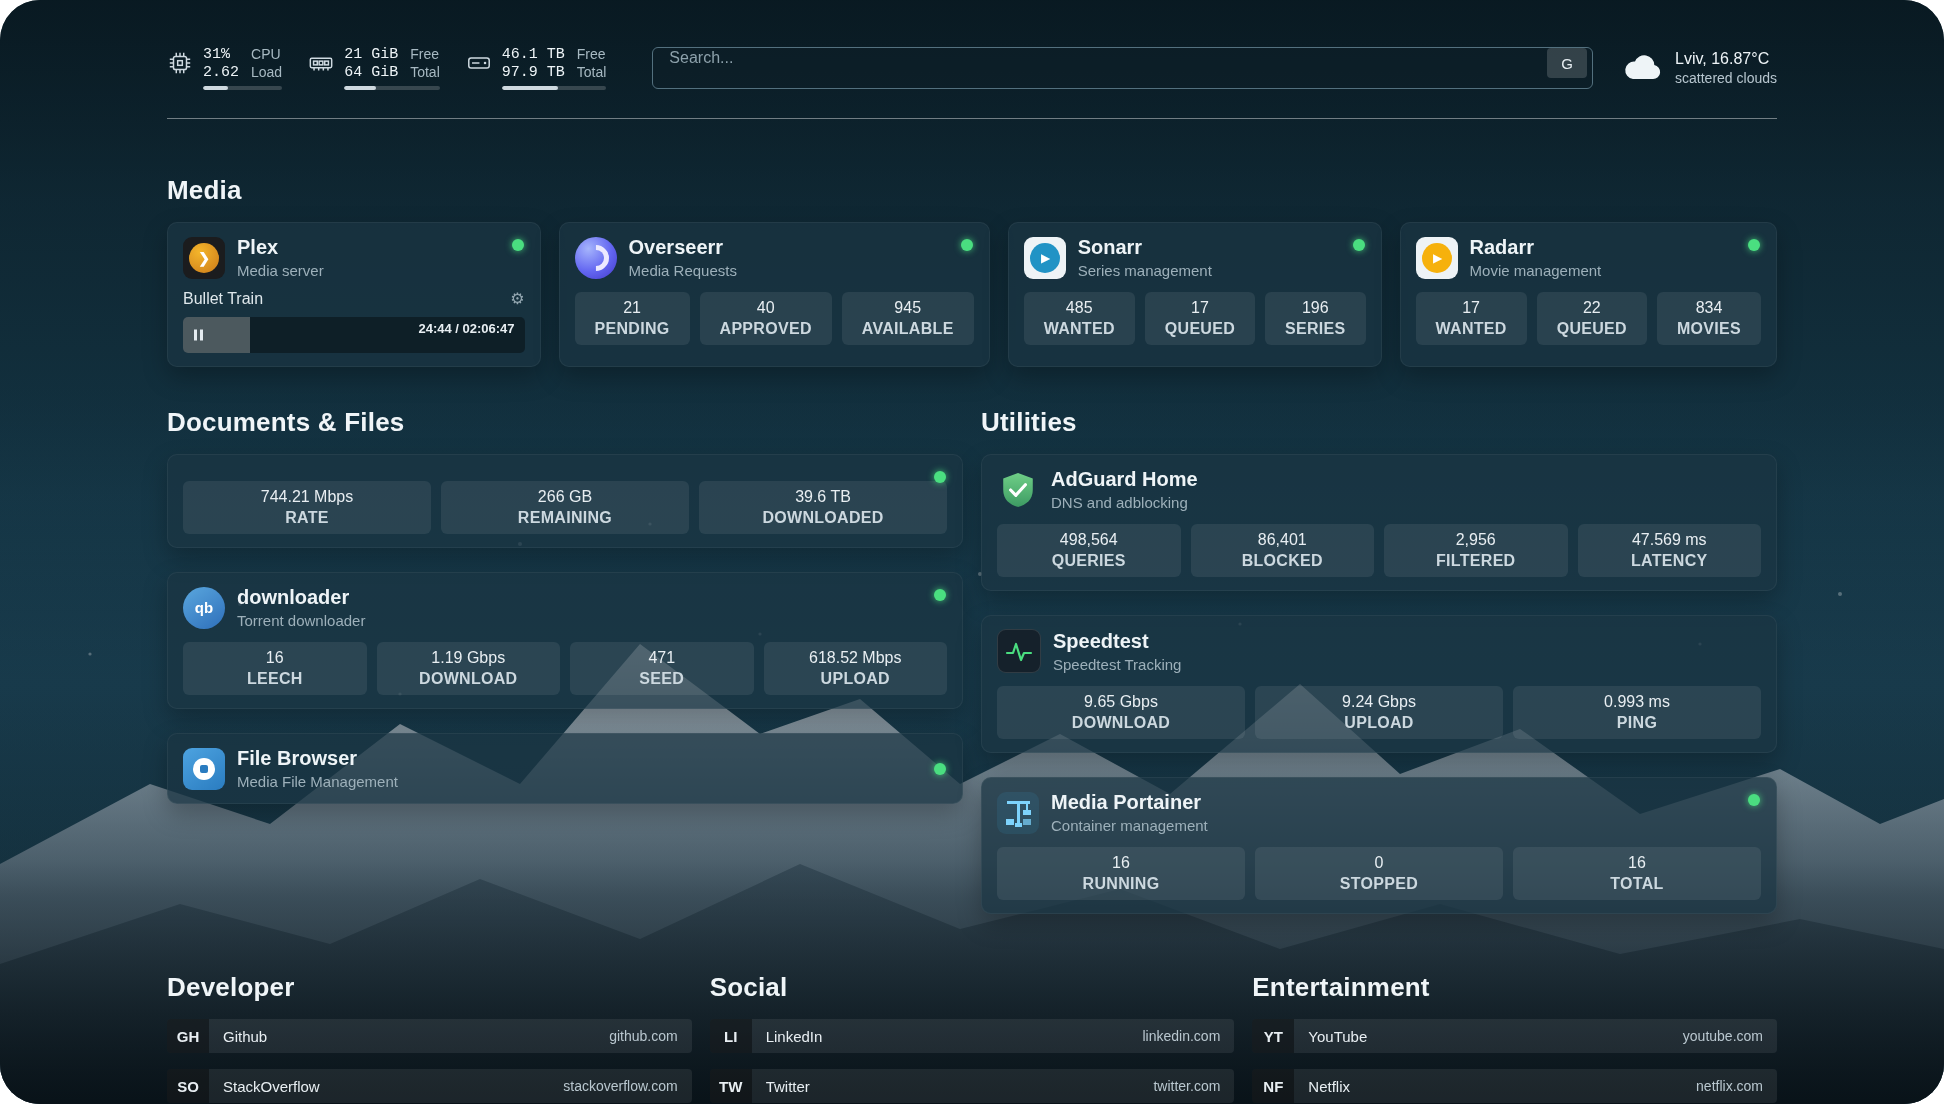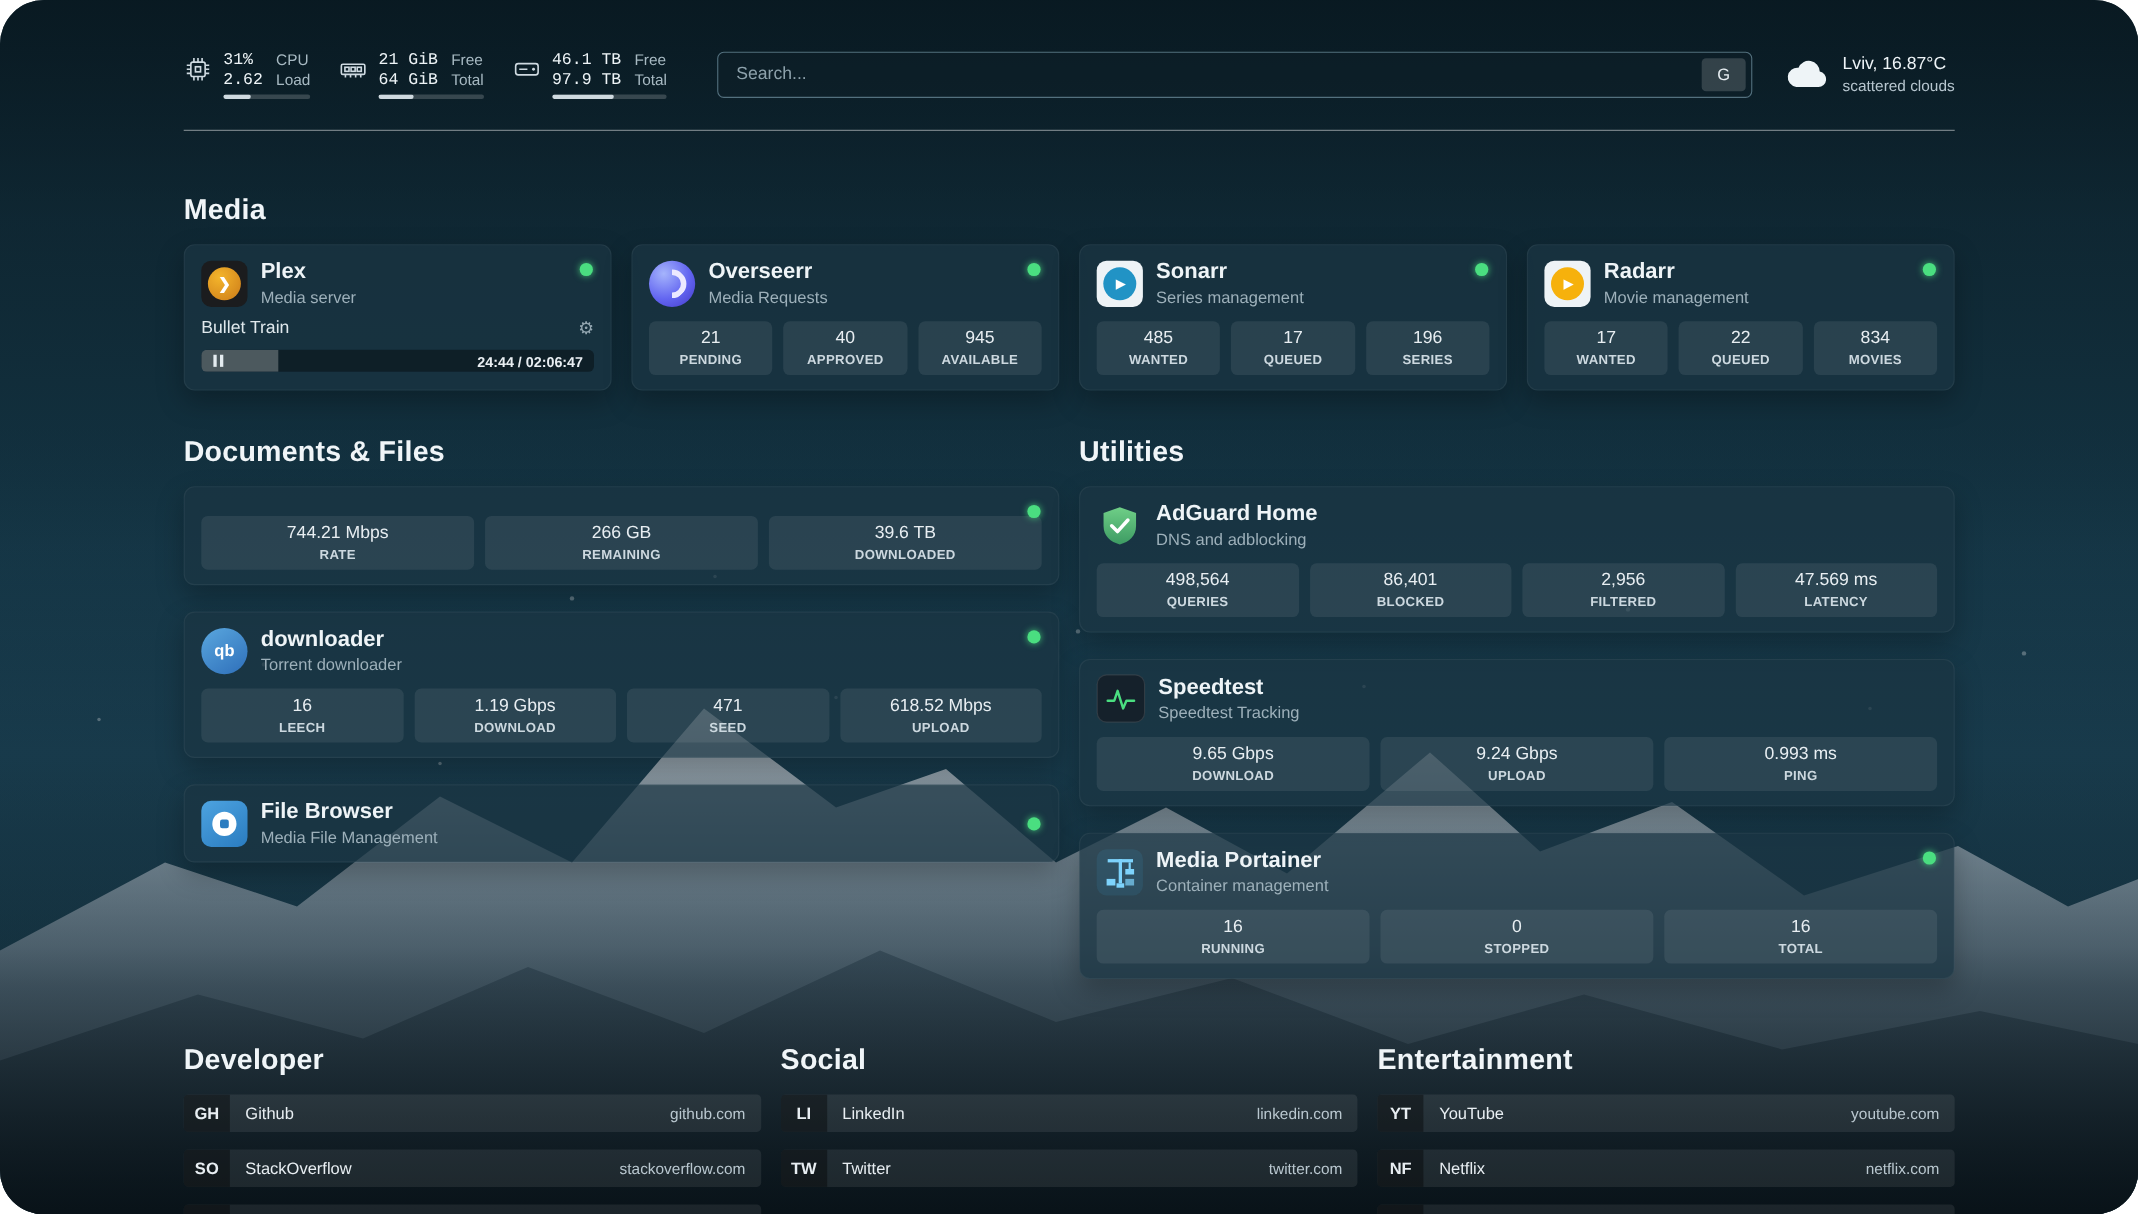--- a/index.html
+++ b/index.html
@@ -13,21 +13,21 @@
   
   .topbar{display:flex;align-items:center;height:64px;}
   .monitor{display:flex;align-items:flex-start;margin-right:26px;}
   .monitor .micon{width:26px;height:26px;margin:4px 10px 0 0;flex:none;}
   .mbody{display:flex;flex-direction:column;}
   .mgrid{display:grid;grid-template-columns:auto auto;column-gap:12px;row-gap:1px;}
   .mval{font-size:15px;color:#eef4f7;font-family:Liberation Mono, monospace;}
   .mlab{font-size:14px;color:#a7b9c2;}
   .mbar{margin-top:5px;height:4px;border-radius:2px;background:rgba(255,255,255,.18);overflow:hidden;}
   .mfill{height:100%;border-radius:2px;background:#cfd9df;}
-  .searchbox{flex:1;display:flex;align-items:center;height:40px;margin:0 28px 0 20px;
+  .searchbox{flex:1;display:flex;align-items:flex-start;height:40px;margin:0 28px 0 20px;
     background:rgba(14,31,40,.55);border:1px solid #53707e;border-radius:6px;padding:0 5px 0 14px;}
   .searchbox input{flex:1;background:transparent;border:0;outline:none;color:#d7e2e8;font-size:16px;font-family:"Liberation Sans",sans-serif;}
   .searchbox input::placeholder{color:#8da1ab;}
   .g-btn{width:40px;height:30px;border-radius:4px;background:rgba(255,255,255,.16);display:flex;align-items:center;justify-content:center;
     color:#e8eff3;font-size:15px;cursor:pointer;}
   .weather{display:flex;align-items:center;gap:12px;}
   .weather .lines{display:flex;flex-direction:column;}
   .wloc{font-size:16px;color:#eef4f7;}
   .wcond{font-size:14px;color:#b7c6cf;margin-top:2px;}
   .divider{margin-top:18px;border-top:1px solid rgba(255,255,255,.42);}
@@ -42,21 +42,21 @@
   .status-dot{position:absolute;top:16px;right:16px;width:12px;height:12px;border-radius:50%;
         background:#4ade80;box-shadow:0 0 7px rgba(74,222,128,.85);}
   .card.slim .status-dot{top:50%;transform:translateY(-50%);}
   .card-head{display:flex;align-items:center;gap:12px;}
   .titles{display:flex;flex-direction:column;justify-content:flex-end;}
   .card-title{font-size:20px;font-weight:600;color:#eef4f7;}
   .card-sub{font-size:15px;color:#9db0ba;margin-top:3px;}
   .stats{display:flex;gap:10px;margin-top:13px;}
   .stat{flex:1;background:rgba(255,255,255,.08);border-radius:6px;padding:7px 20px;text-align:center;}
   .stat-value{font-size:16px;color:#e8eef2;}
-  .stat-label{font-size:12px;font-weight:700;color:#ccd8df;margin-top:3px;letter-spacing:.3px;}
+  .stat-label{font-size:16px;font-weight:700;color:#ccd8df;margin-top:3px;letter-spacing:.3px;}
 
   
   .app-icon{width:42px;height:42px;border-radius:9px;display:flex;align-items:center;justify-content:center;flex:none;position:relative;}
   .plex-ic{background:#1b1c1e;}
   .plex-ic .disc{width:30px;height:30px;border-radius:50%;background:radial-gradient(circle at 35% 30%,#f4b52b,#cc7b19);
      display:flex;align-items:center;justify-content:center;color:#fff;font-size:14px;font-weight:700;}
   .overseerr-ic{border-radius:50%;background:radial-gradient(circle at 32% 28%,#a5b4fc,#6366f1 55%,#4338ca);}
   .overseerr-ic::after{content:"";width:16px;height:16px;border:5px solid #ece9ff;border-radius:50%;
      border-bottom-color:transparent;border-left-color:transparent;transform:rotate(45deg);}
   .sonarr-ic{background:#eef3f6;}
@@ -70,21 +70,21 @@
   .qbit-ic{border-radius:50%;background:linear-gradient(145deg,#5aa7de,#2e6fba);color:#fff;font-size:15px;font-weight:700;}
   .fb-ic{background:linear-gradient(145deg,#4da3e0,#2a7cc0);}
   .fb-ic .disc{width:22px;height:22px;border-radius:50%;background:#ffffff;display:flex;align-items:center;justify-content:center;}
   .fb-ic .disc::after{content:"";width:8px;height:8px;border-radius:2px;background:#2a7cc0;}
   .speed-ic{background:#15212b;border:1px solid rgba(255,255,255,.12);}
   .port-ic{background:rgba(56,189,248,.10);}
 
   
   .np-row{display:flex;align-items:center;justify-content:space-between;margin-top:10px;font-size:16px;color:#dfe8ec;}
   .gear{font-size:16px;color:#93a6b0;cursor:pointer;}
-  .plex-bar{position:relative;margin-top:9px;height:20px;border-radius:5px;background:rgba(0,0,0,.38);overflow:hidden;}
+  .plex-bar{position:relative;margin-top:9px;height:36px;border-radius:5px;background:rgba(0,0,0,.38);overflow:hidden;}
   .plex-fill{position:absolute;left:0;top:0;bottom:0;background:rgba(255,255,255,.26);}
   .pause{position:absolute;left:9px;top:50%;transform:translateY(-50%);display:flex;cursor:pointer;}
   .pause i{display:block;width:3px;height:11px;background:#e4ecf0;margin:0 1.5px;}
   .ptime{position:absolute;right:10px;top:0;line-height:24px;font-size:13px;font-weight:600;color:#e8eef2;}
 
   
   .two-col{display:grid;grid-template-columns:1fr 1fr;gap:18px;margin-top:40px;}
   .col-title{margin:0 0 16px 0;}
   .card-stack{display:flex;flex-direction:column;gap:24px;}
 

